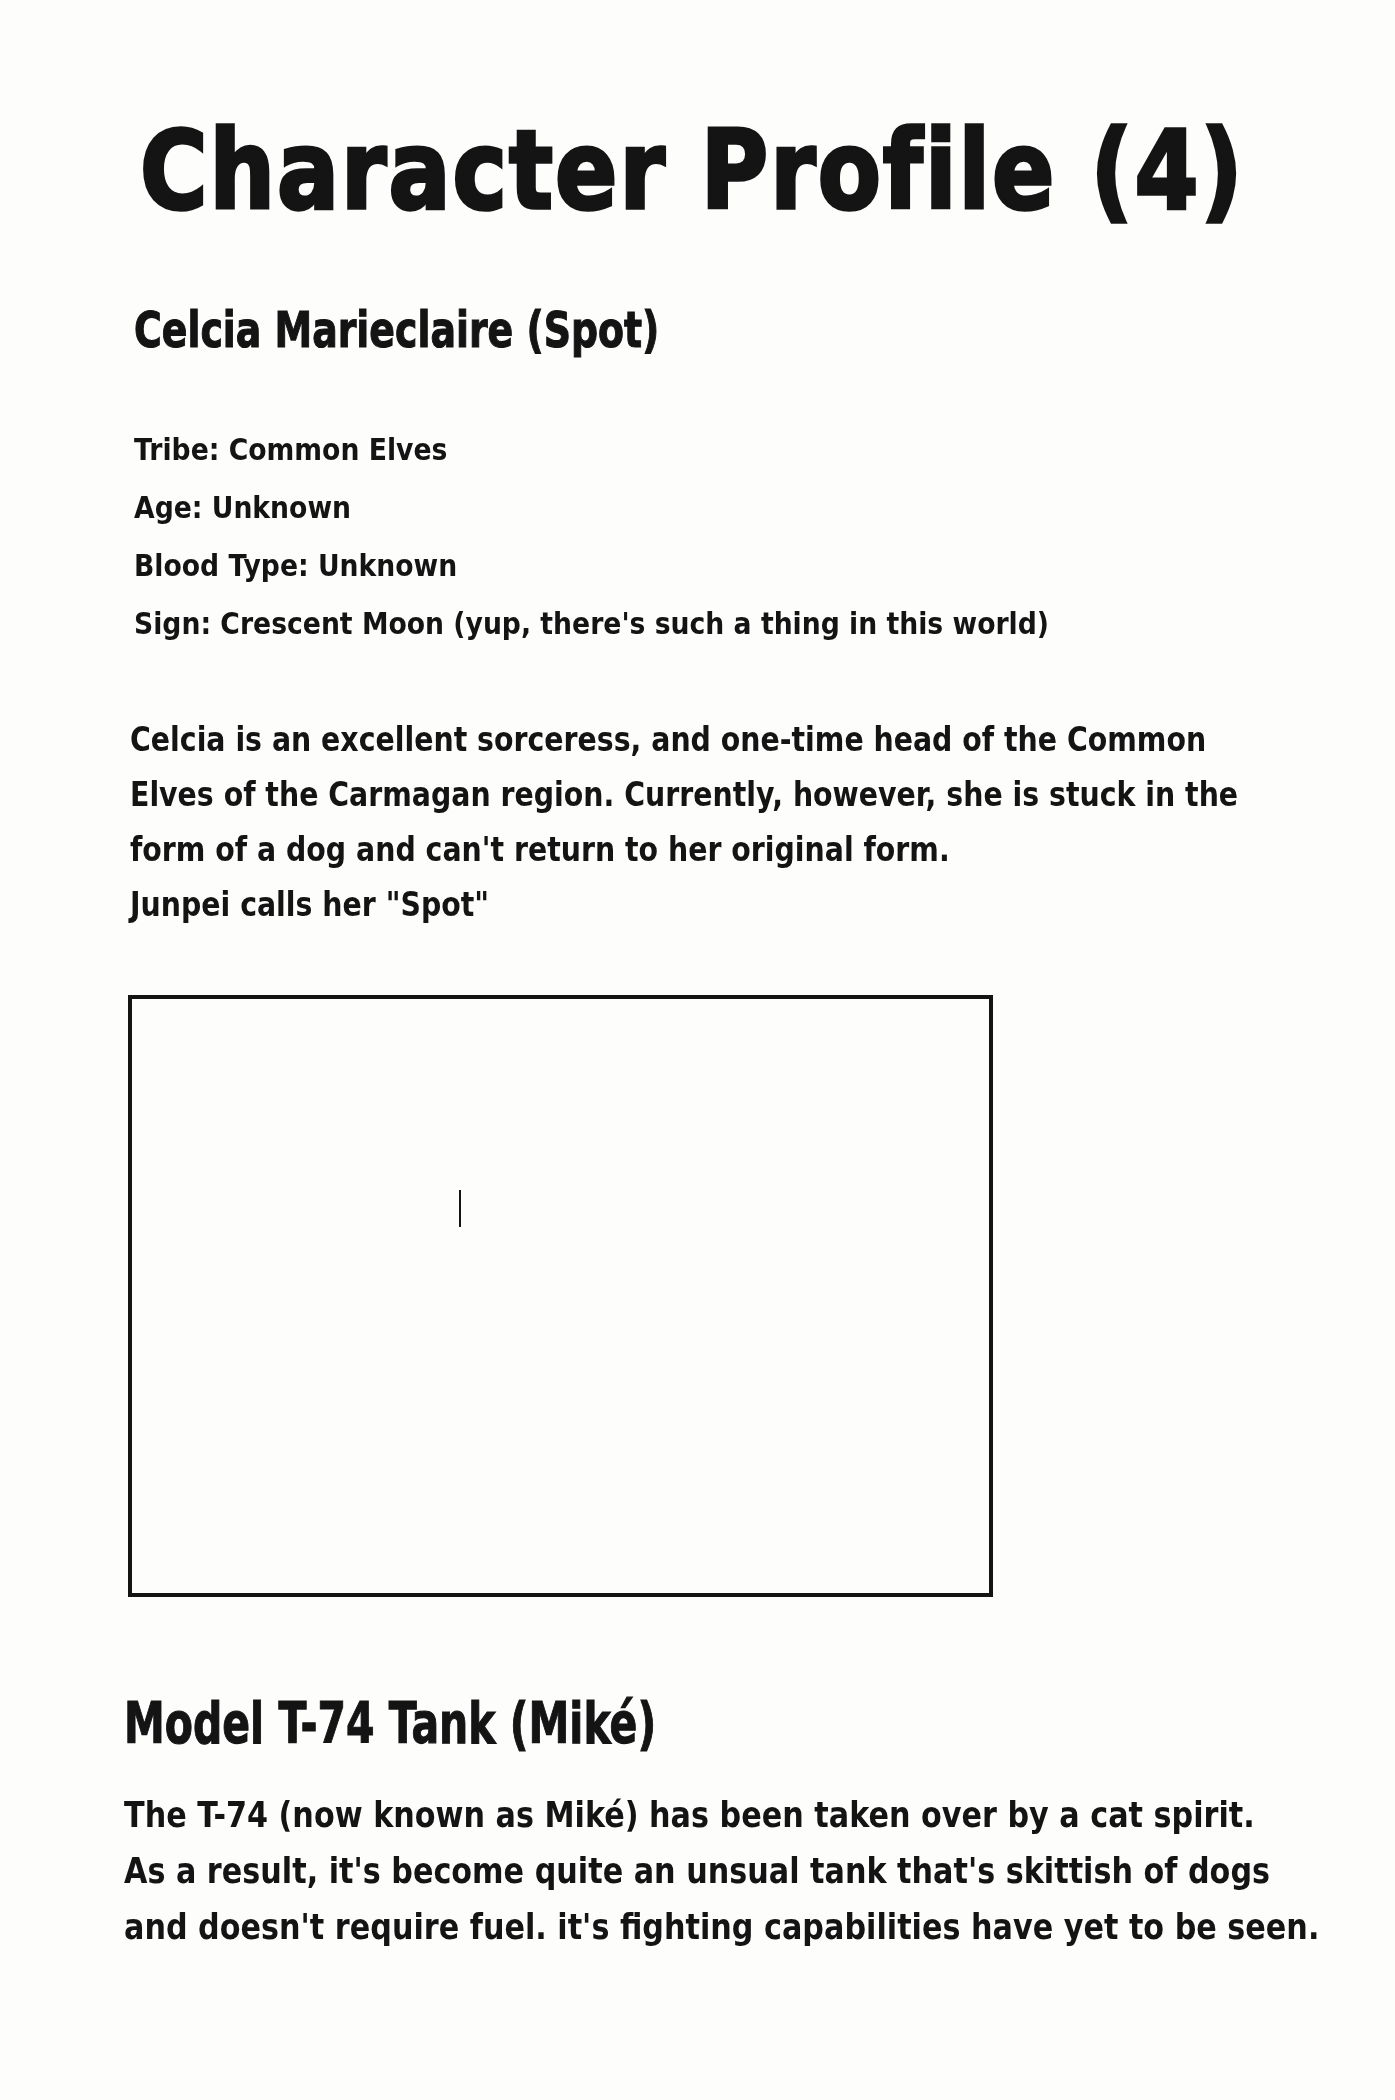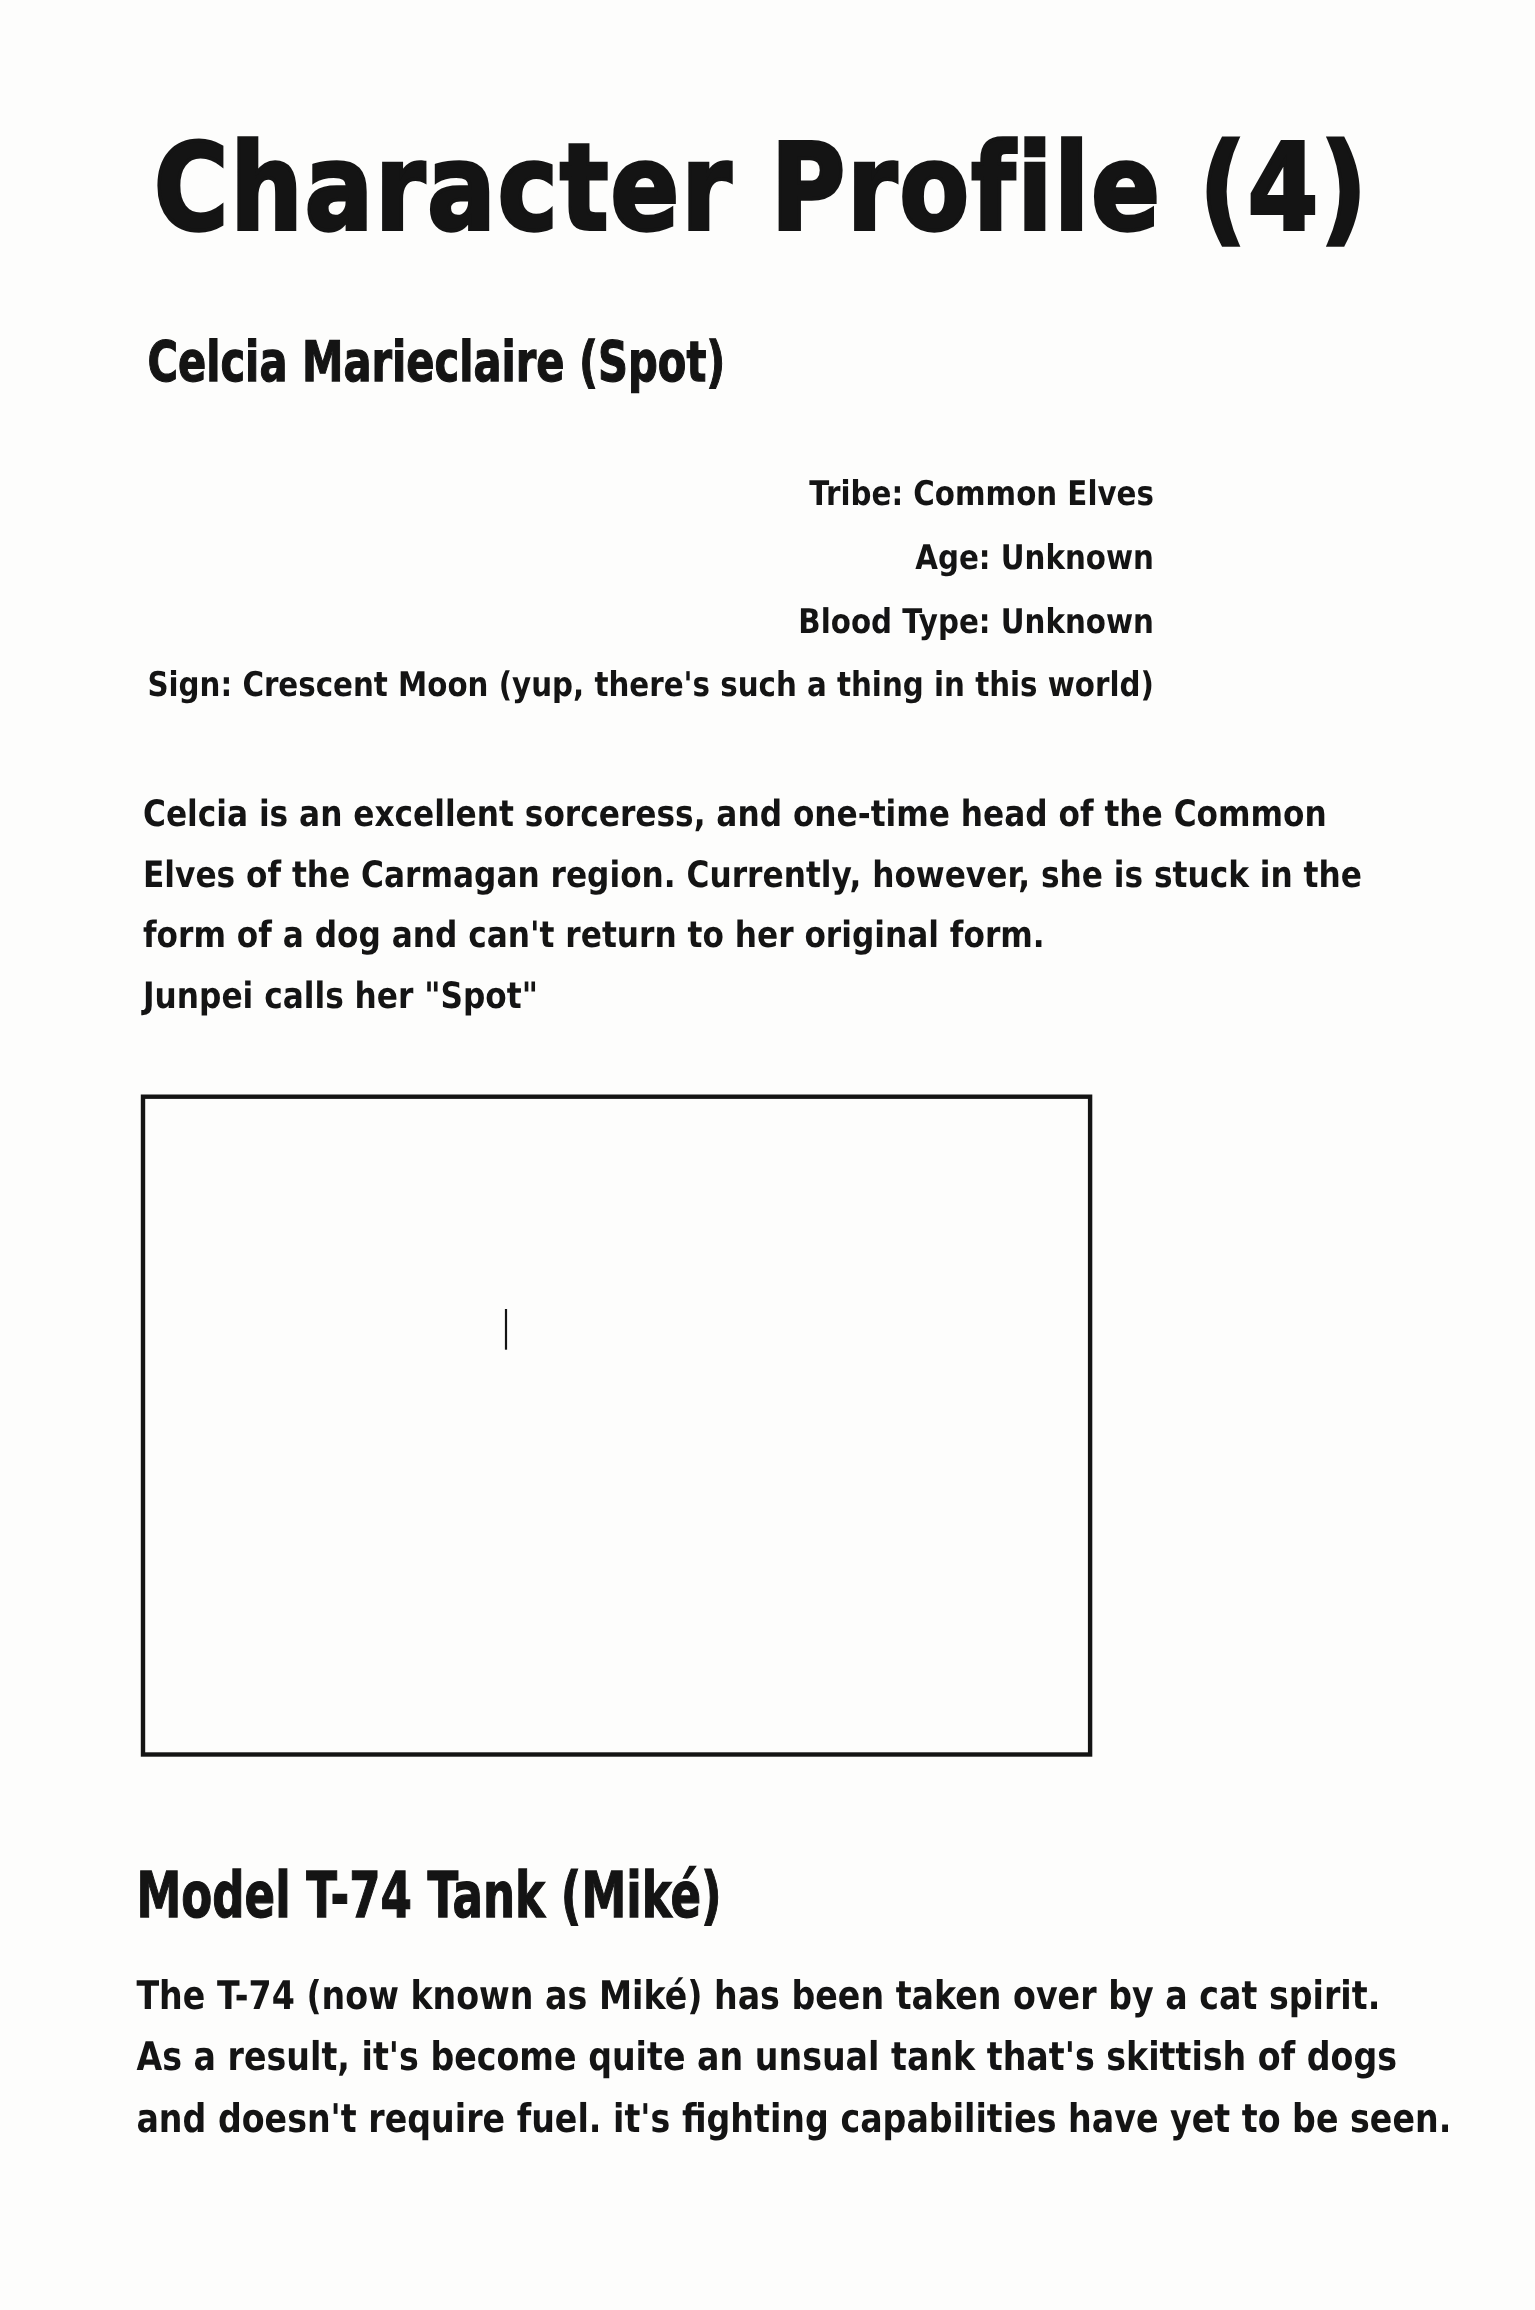--- a/index.html
+++ b/index.html
@@ -26,21 +26,21 @@
     font-family: "DejaVu Sans", sans-serif;
     font-weight: bold;
     white-space: nowrap;
     transform-origin: left top;
     -webkit-text-stroke: 1px #141414;
   }
   .h-celcia { left: 134px; top: 300px; font-size: 44px; transform: scaleX(0.86) scaleY(1.15); }
   .h-tank   { left: 124px; top: 1690px; font-size: 50px; transform: scaleX(0.82) scaleY(1.15); }
   .stats {
     position: absolute; left: 134px; top: 420px;
-    margin: 0; padding: 0; list-style: none; text-align: right;
+    margin: 0; padding: 0; list-style: none;
   }
   .stats li {
     font-weight: bold; font-size: 31px;
     height: 58px; line-height: 58px;
     white-space: nowrap;
     transform: scaleX(0.86); transform-origin: left center;
   }
   .para {
     position: absolute;
     font-weight: bold;

